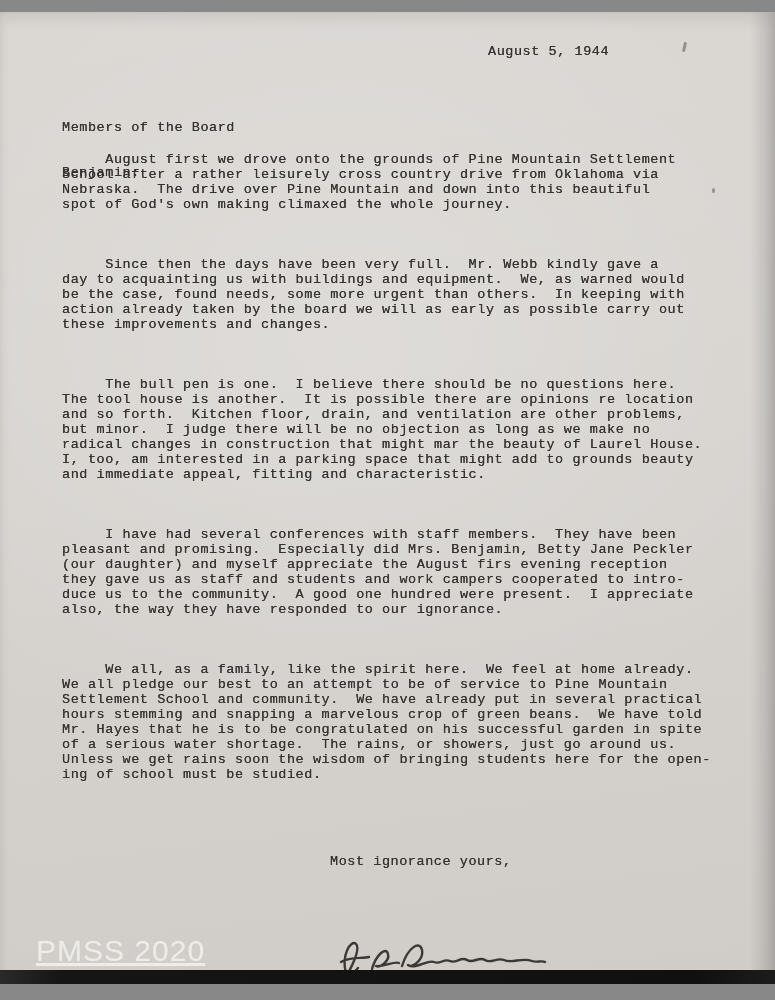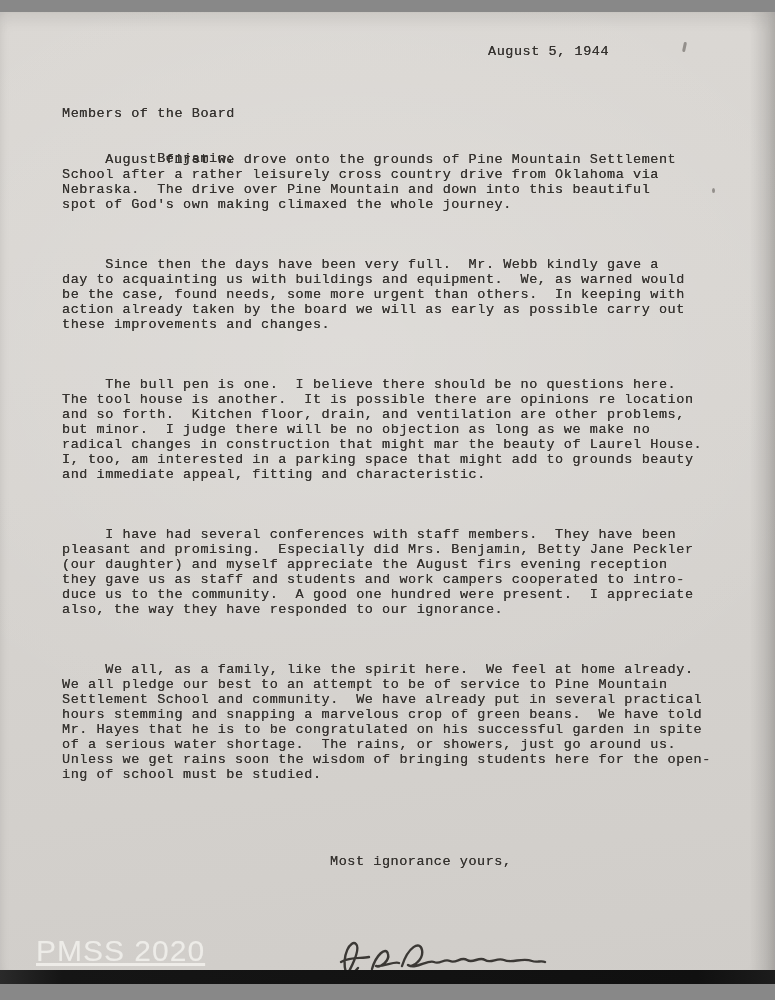--- a/index.html
+++ b/index.html
@@ -31,22 +31,21 @@
     text-shadow: 0 0 0.6px rgba(45,42,38,0.85);
   }
   .date {
     position: absolute;
     left: 488px;
     top: 32px;
   }
   .salutation {
     position: absolute;
     left: 62px;
-    top: 64px;
-    text-align: right;
+    top: 78px;
   }
   .letter-body {
     position: absolute;
     left: 62px;
     top: 110px;
     width: 680px;
   }
   .letter-body p {
     margin: 0 0 15px 0;
   }

